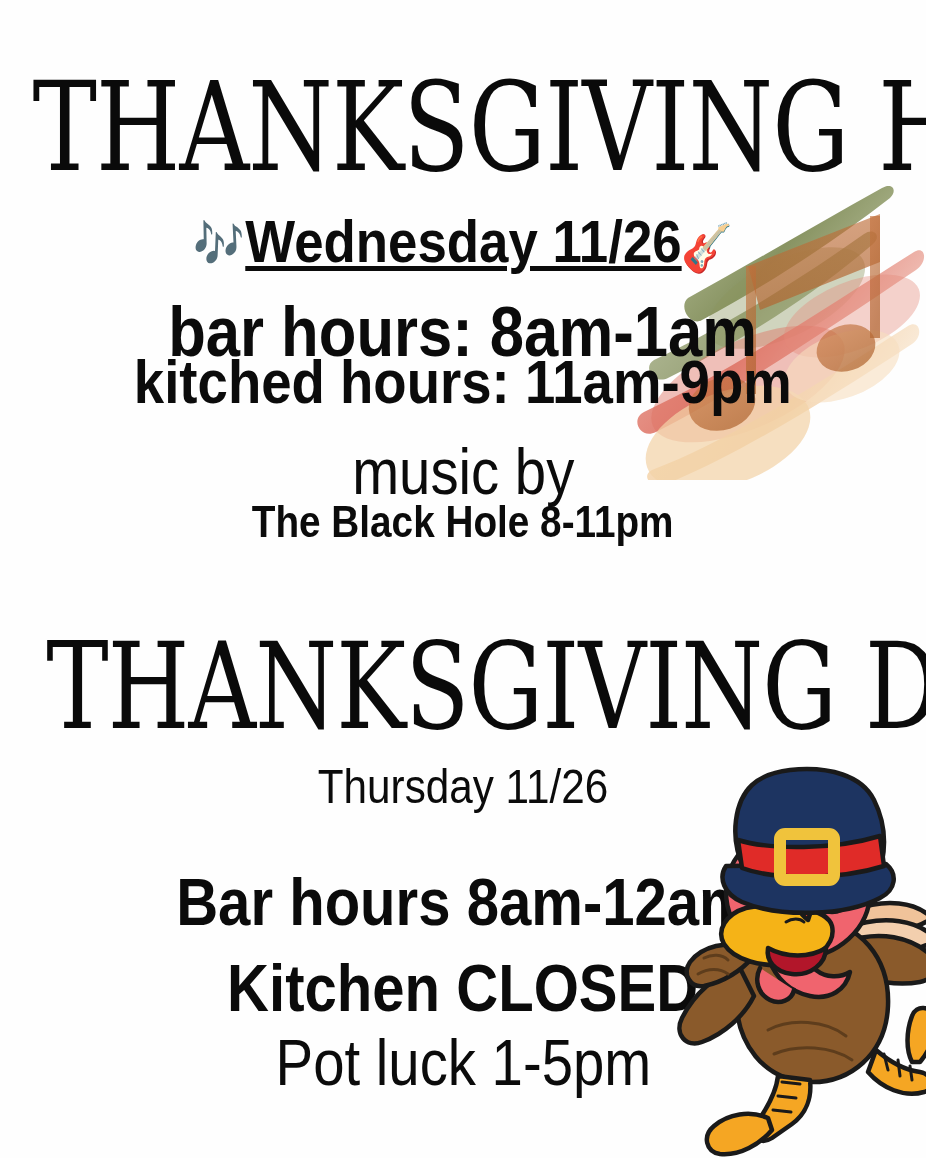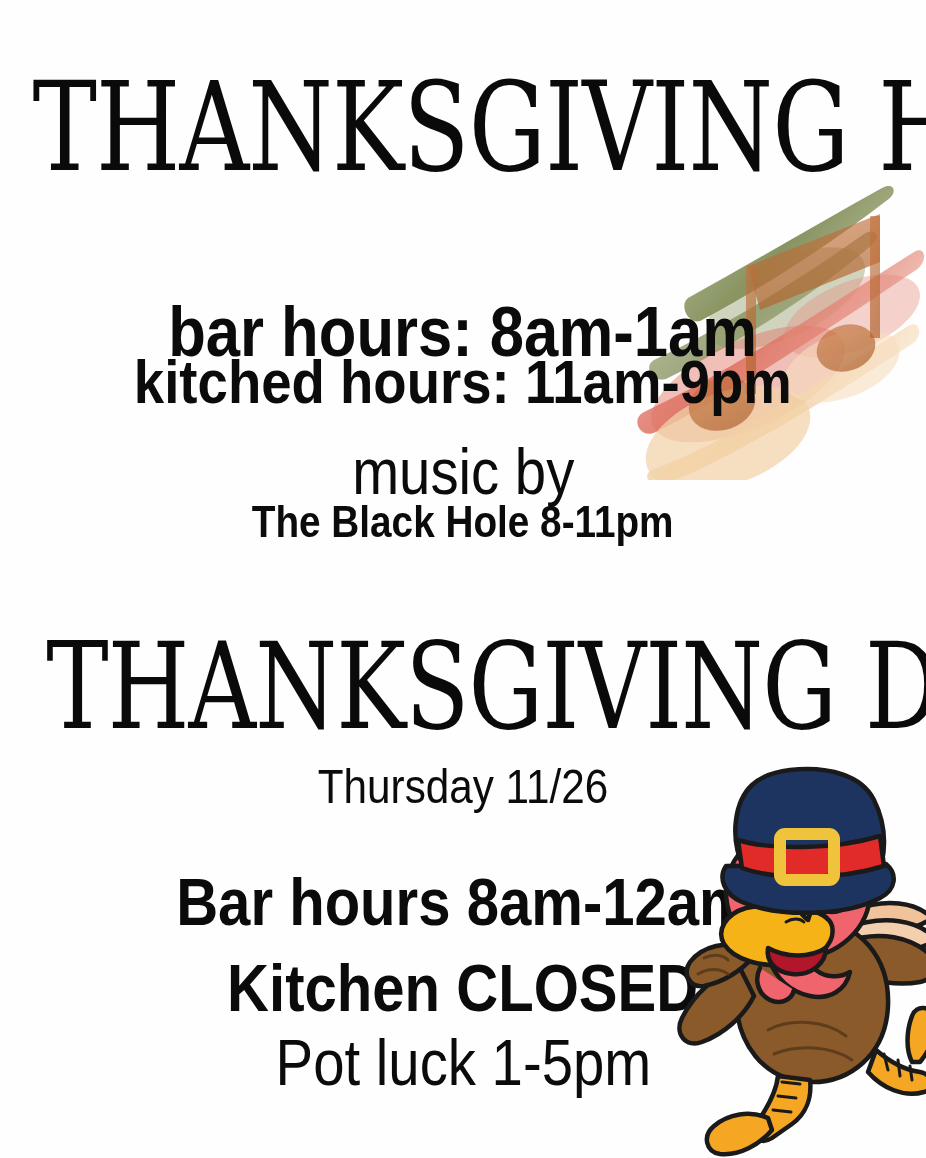--- a/index.html
+++ b/index.html
@@ -263,20 +263,25 @@
 
         <rect x="140" y="72" width="54" height="46" rx="5" fill="none" stroke="#f0c33c" stroke-width="12"></rect>
       </g>
     </g>
   </svg>
 
   <div class="content">
 
     <div class="display-heading" id="heading-hours">THANKSGIVING HOURS</div>
 
+    <div class="line" id="line-wednesday">
+      <span class="cond">
+        <span class="emoji note-emoji">🎶</span><span class="underlined">Wednesday 11/26</span><span class="emoji guitar-emoji">🎸</span>
+      </span>
+    </div>
 
     <div class="line" id="line-bar-hours">
       <span class="cond bold">bar hours: 8am-1am</span>
     </div>
 
     <div class="line" id="line-kitchen-hours">
       <span class="cond bold">kitched hours: 11am-9pm</span>
     </div>
 
     <div class="line" id="line-music-by">

